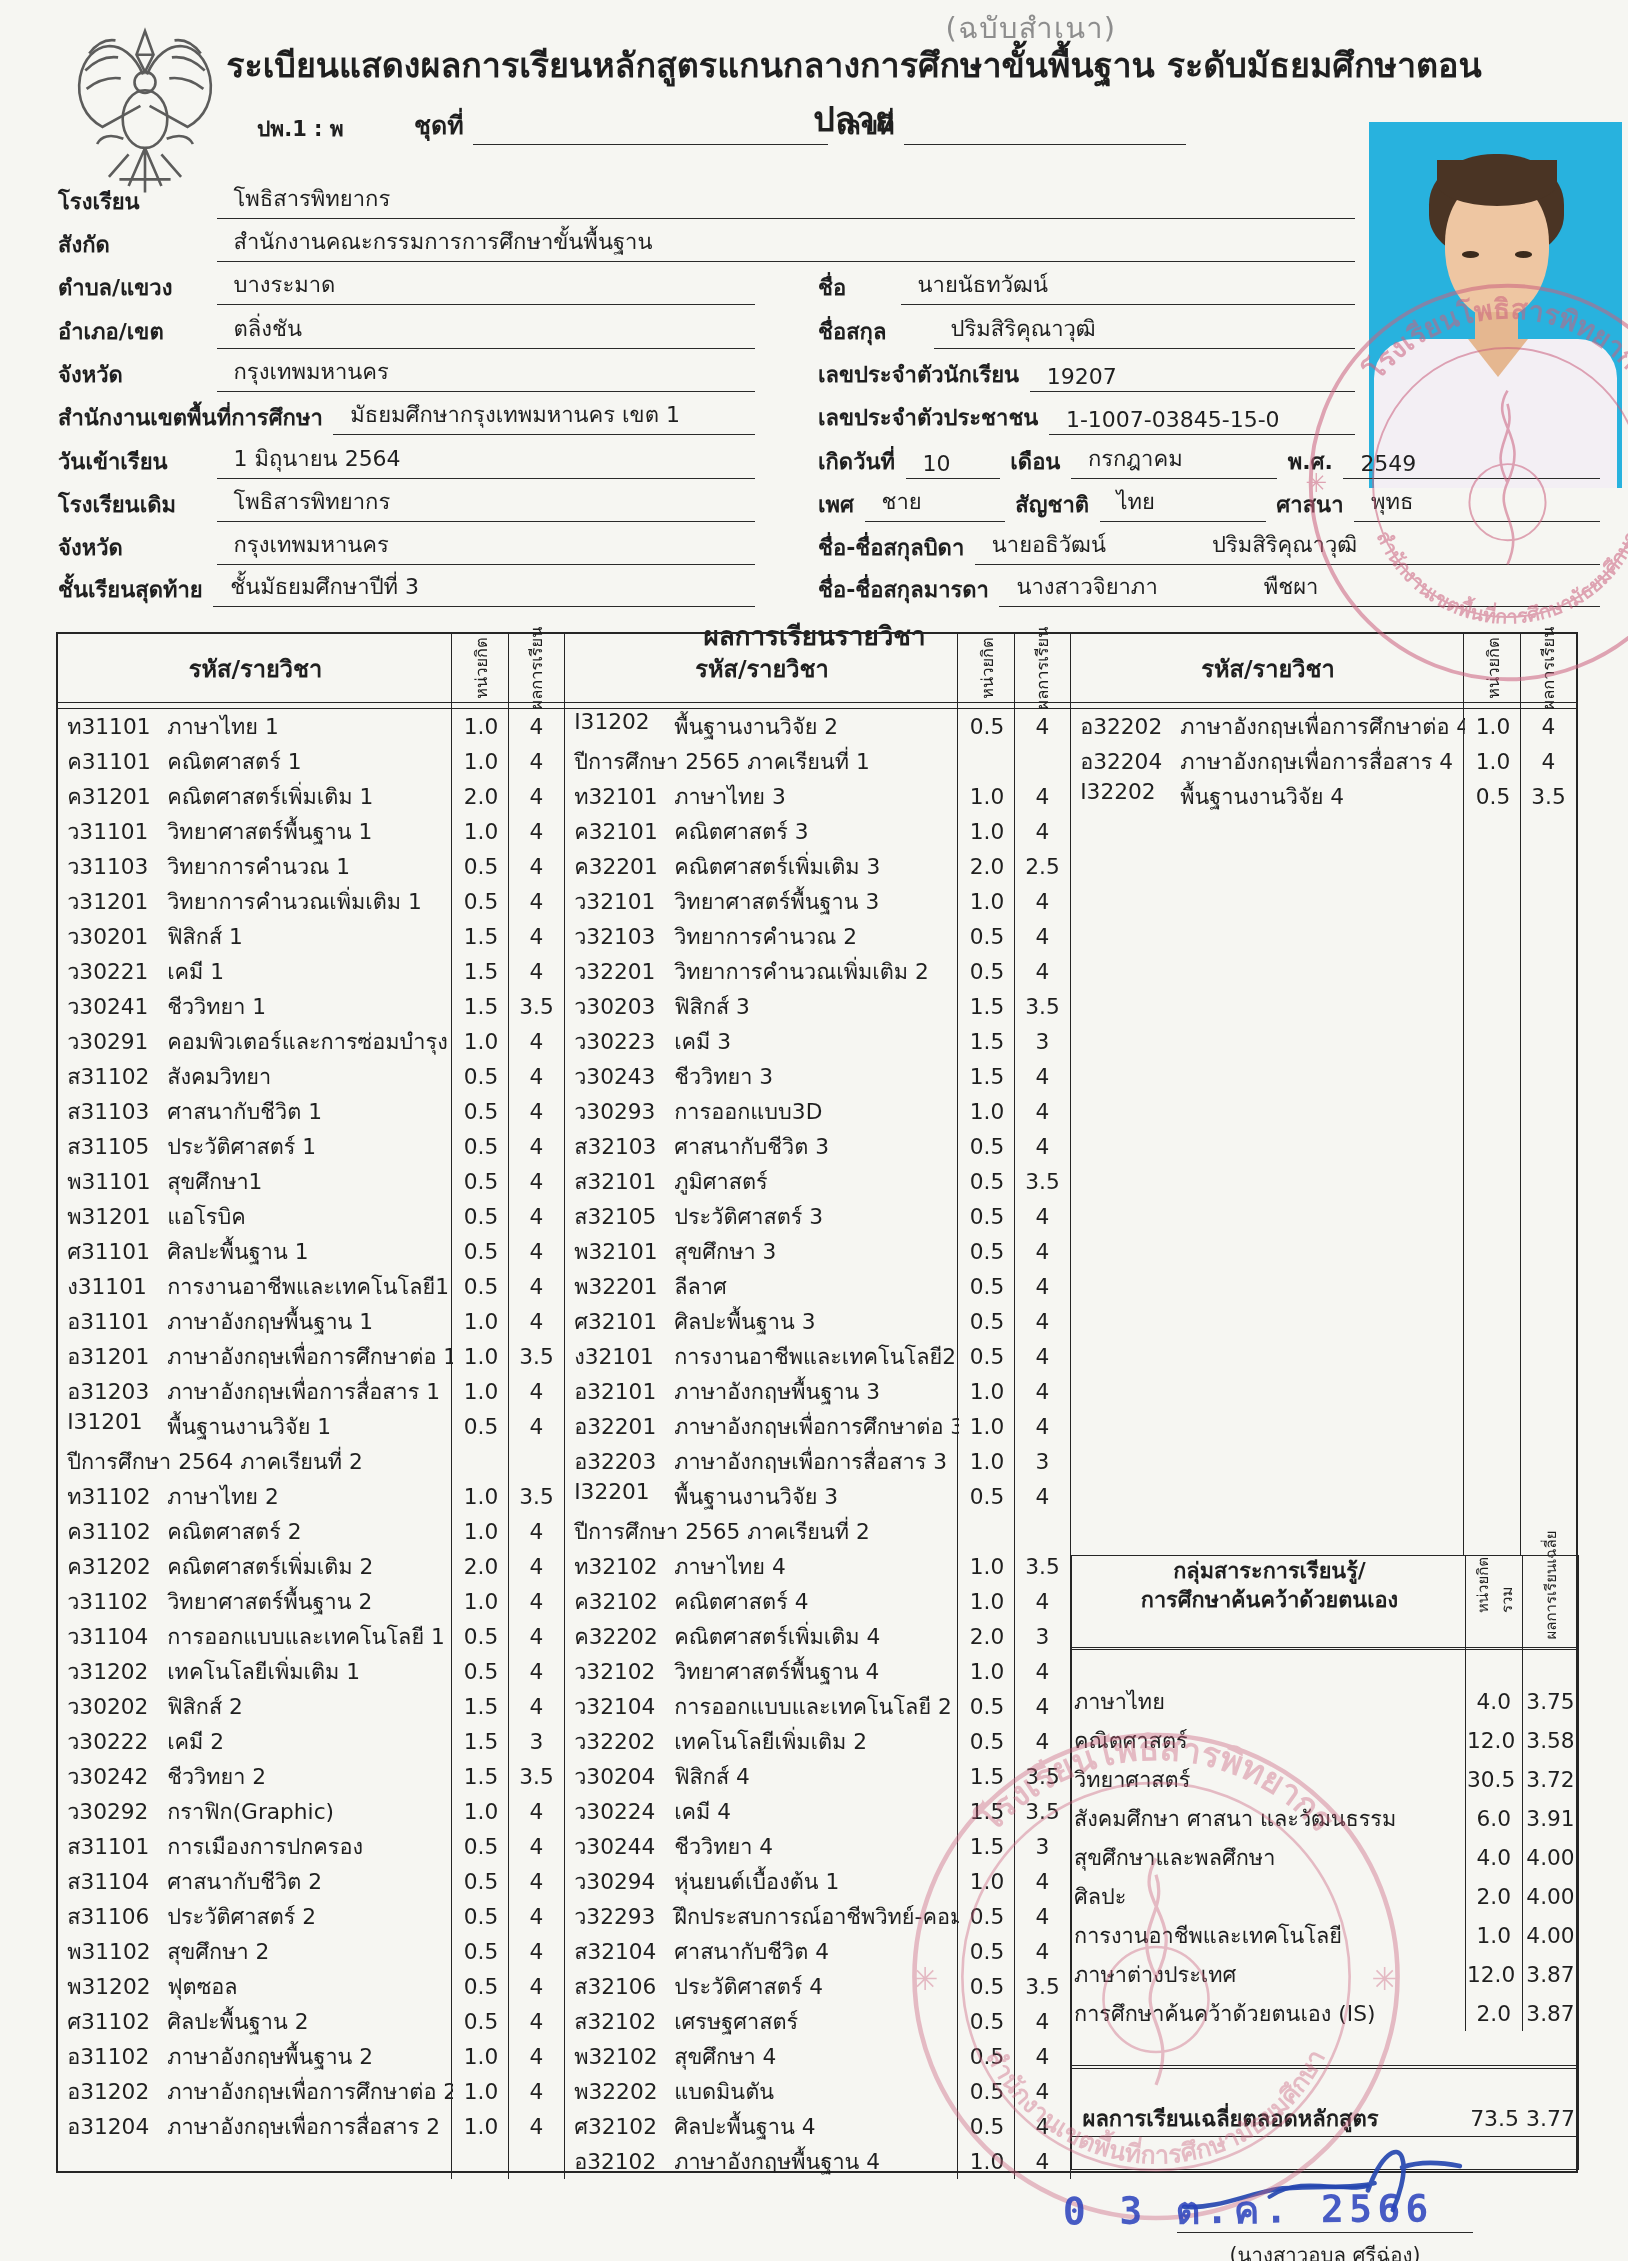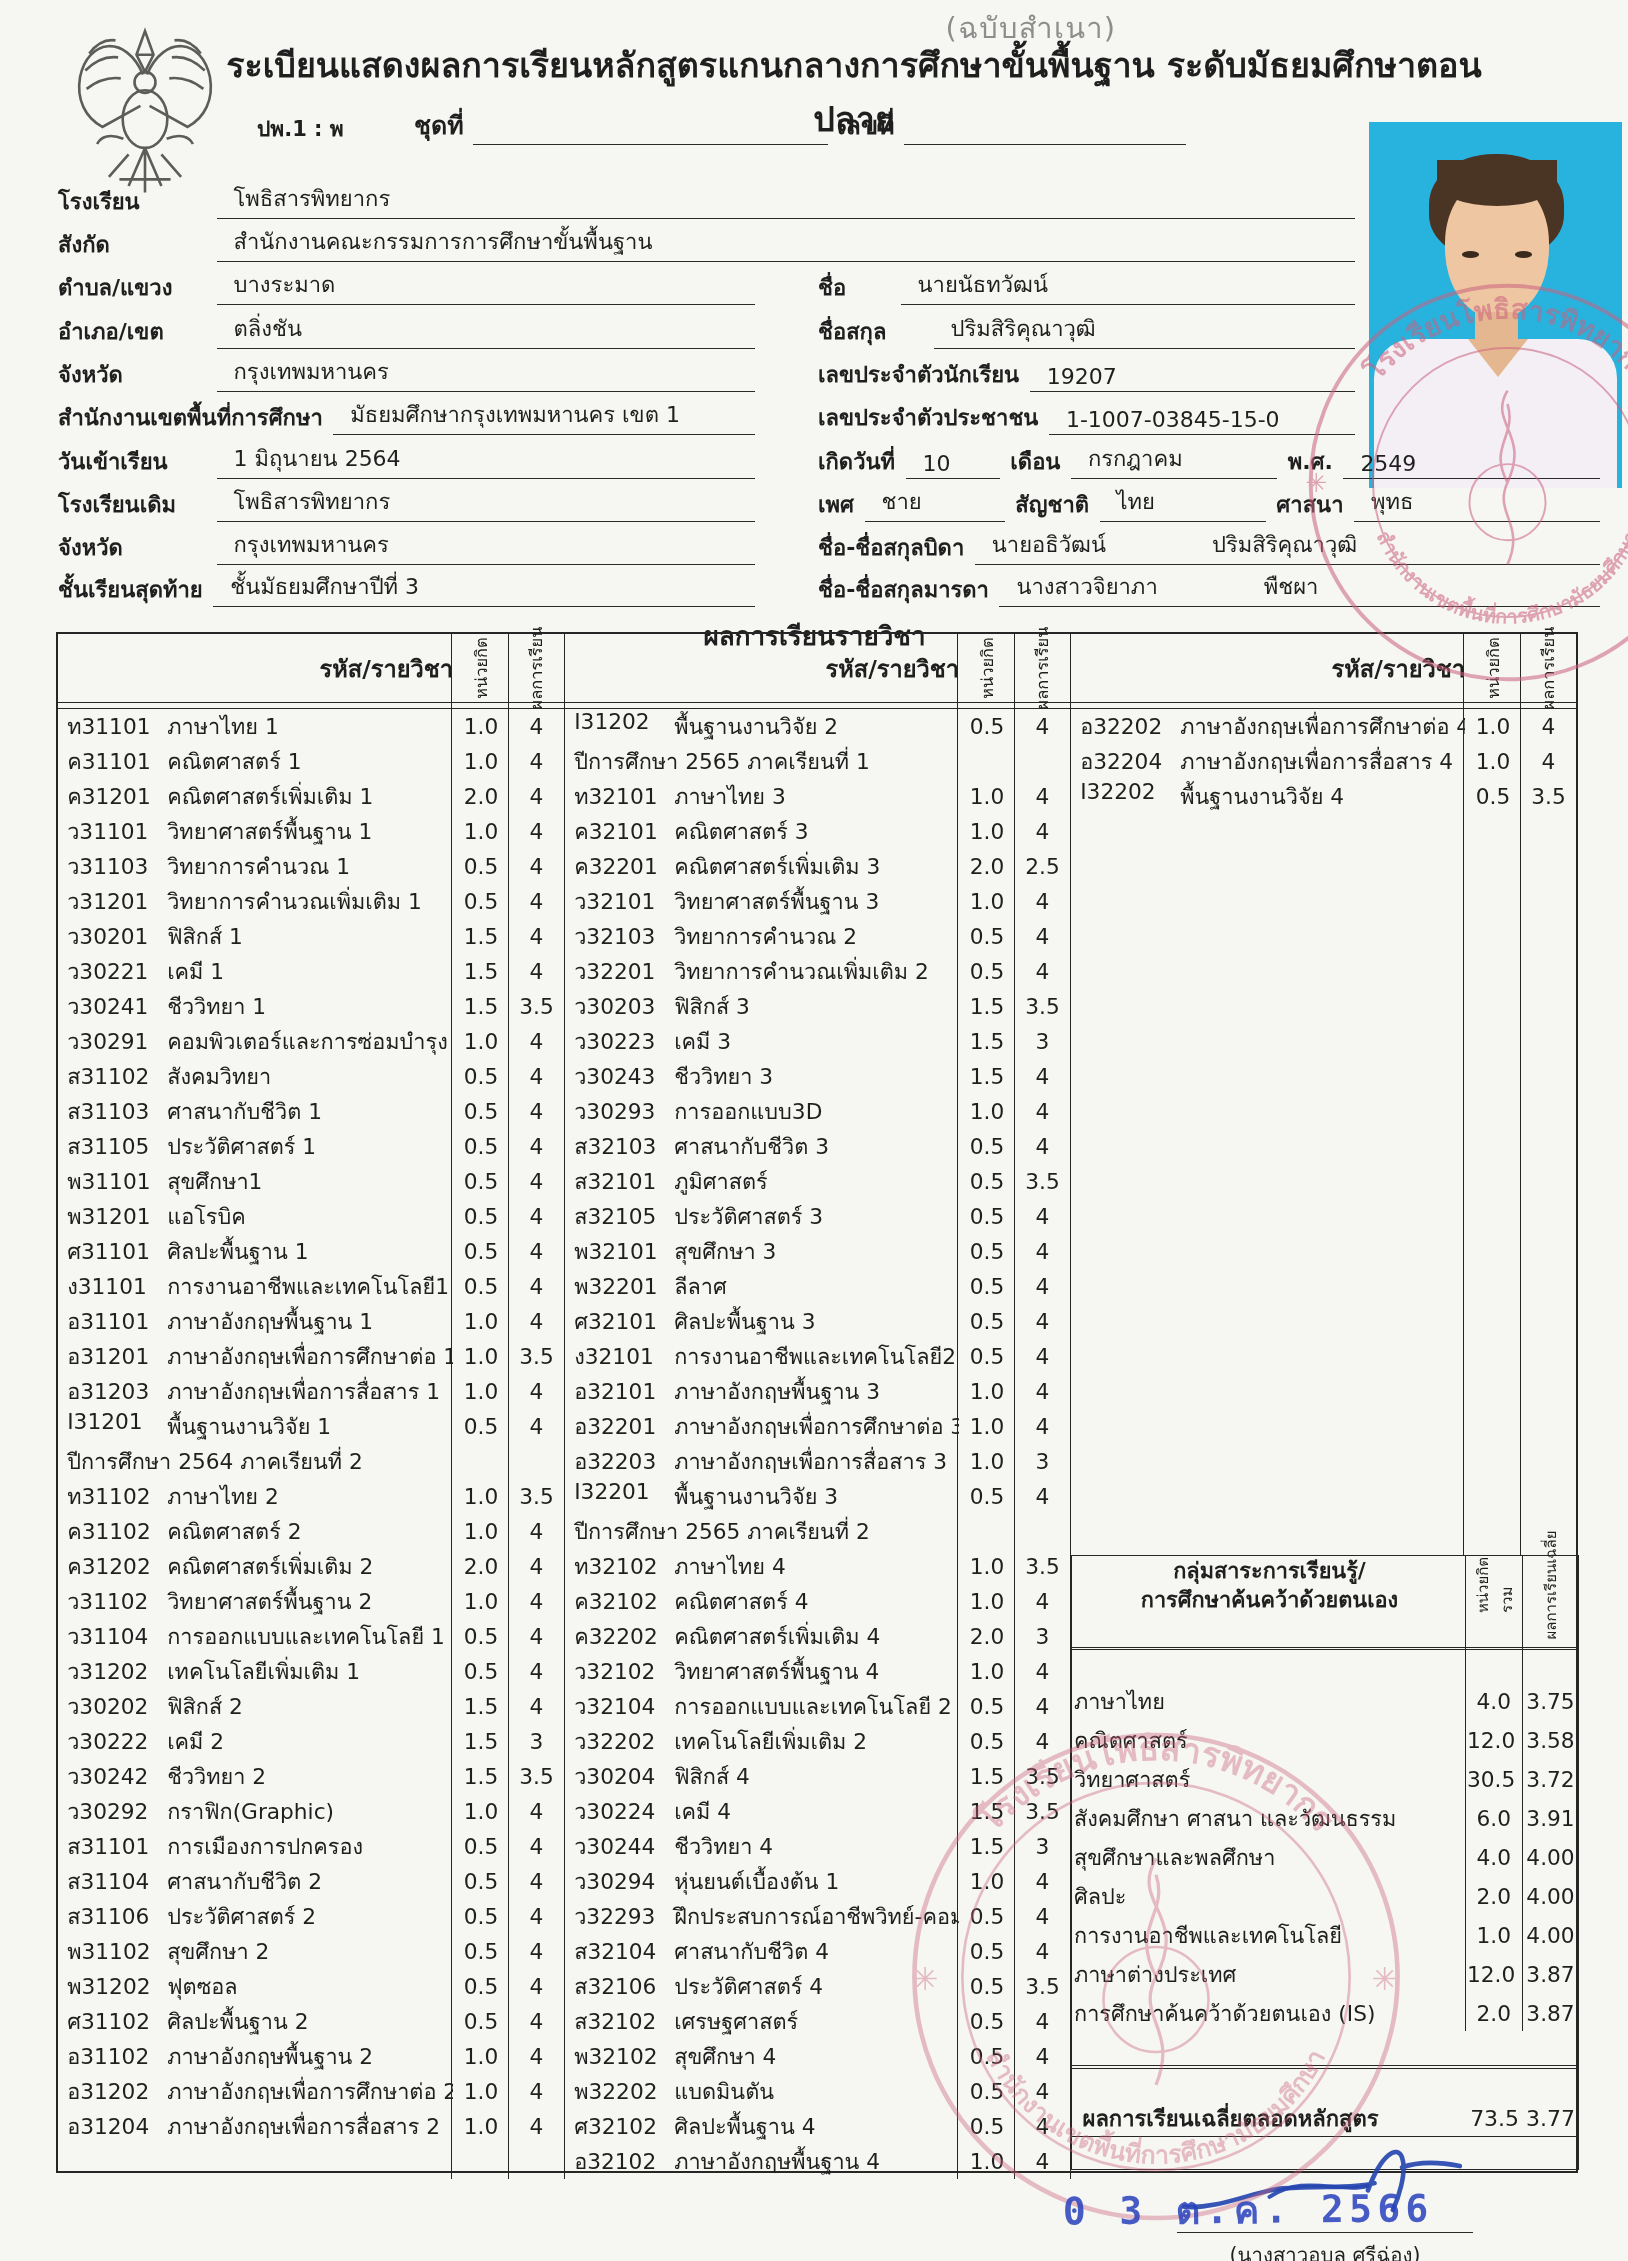--- a/index.html
+++ b/index.html
@@ -29,21 +29,21 @@
   
   .results-title{left:0;top:593px;width:1629px;text-align:center;font-size:26px;font-weight:bold;margin-top:22px;}
   .rtable{left:56px;top:632px;width:1518px;height:1537px;border:2px solid #262626;display:grid;grid-template-columns:1fr 1fr 1fr;}
   .tgroup{position:relative;border-left:1.3px solid #262626;display:flex;flex-direction:column;}
   .tgroup:first-child{border-left:none;}
   .vline{position:absolute;top:0;width:1.3px;background:#262626;}
   .v1{right:112px;} .v2{right:55px;}
   .full .vline{height:100%;}
   .short .vline{height:922px;}
   .ghead{height:68px;display:grid;grid-template-columns:1fr 56px 55px;align-items:center;}
-  .ghead .h-sub{text-align:right;font-size:23.6px;font-weight:bold;}
+  .ghead .h-sub{text-align:center;font-size:23.6px;font-weight:bold;}
   .rot{display:flex;justify-content:center;align-items:center;height:100%;}
   .rot span{transform:rotate(-90deg);font-size:16.4px;white-space:nowrap;}
   .dsep{height:5.3px;border-top:1.3px solid #262626;border-bottom:1.3px solid #262626;}
   .tbody{flex:1;display:flex;flex-direction:column;}
   .trow{height:35px;flex:0 0 35px;display:grid;grid-template-columns:1fr 56px 55px;align-items:center;font-size:21.7px;}
   .trow .subj{padding-left:9.2px;display:flex;white-space:nowrap;overflow:hidden;}
   .trow .code{min-width:100px;}
   .trow .cu,.trow .cg{text-align:center;}
   .trow.sec .subj{font-weight:normal;}
   

